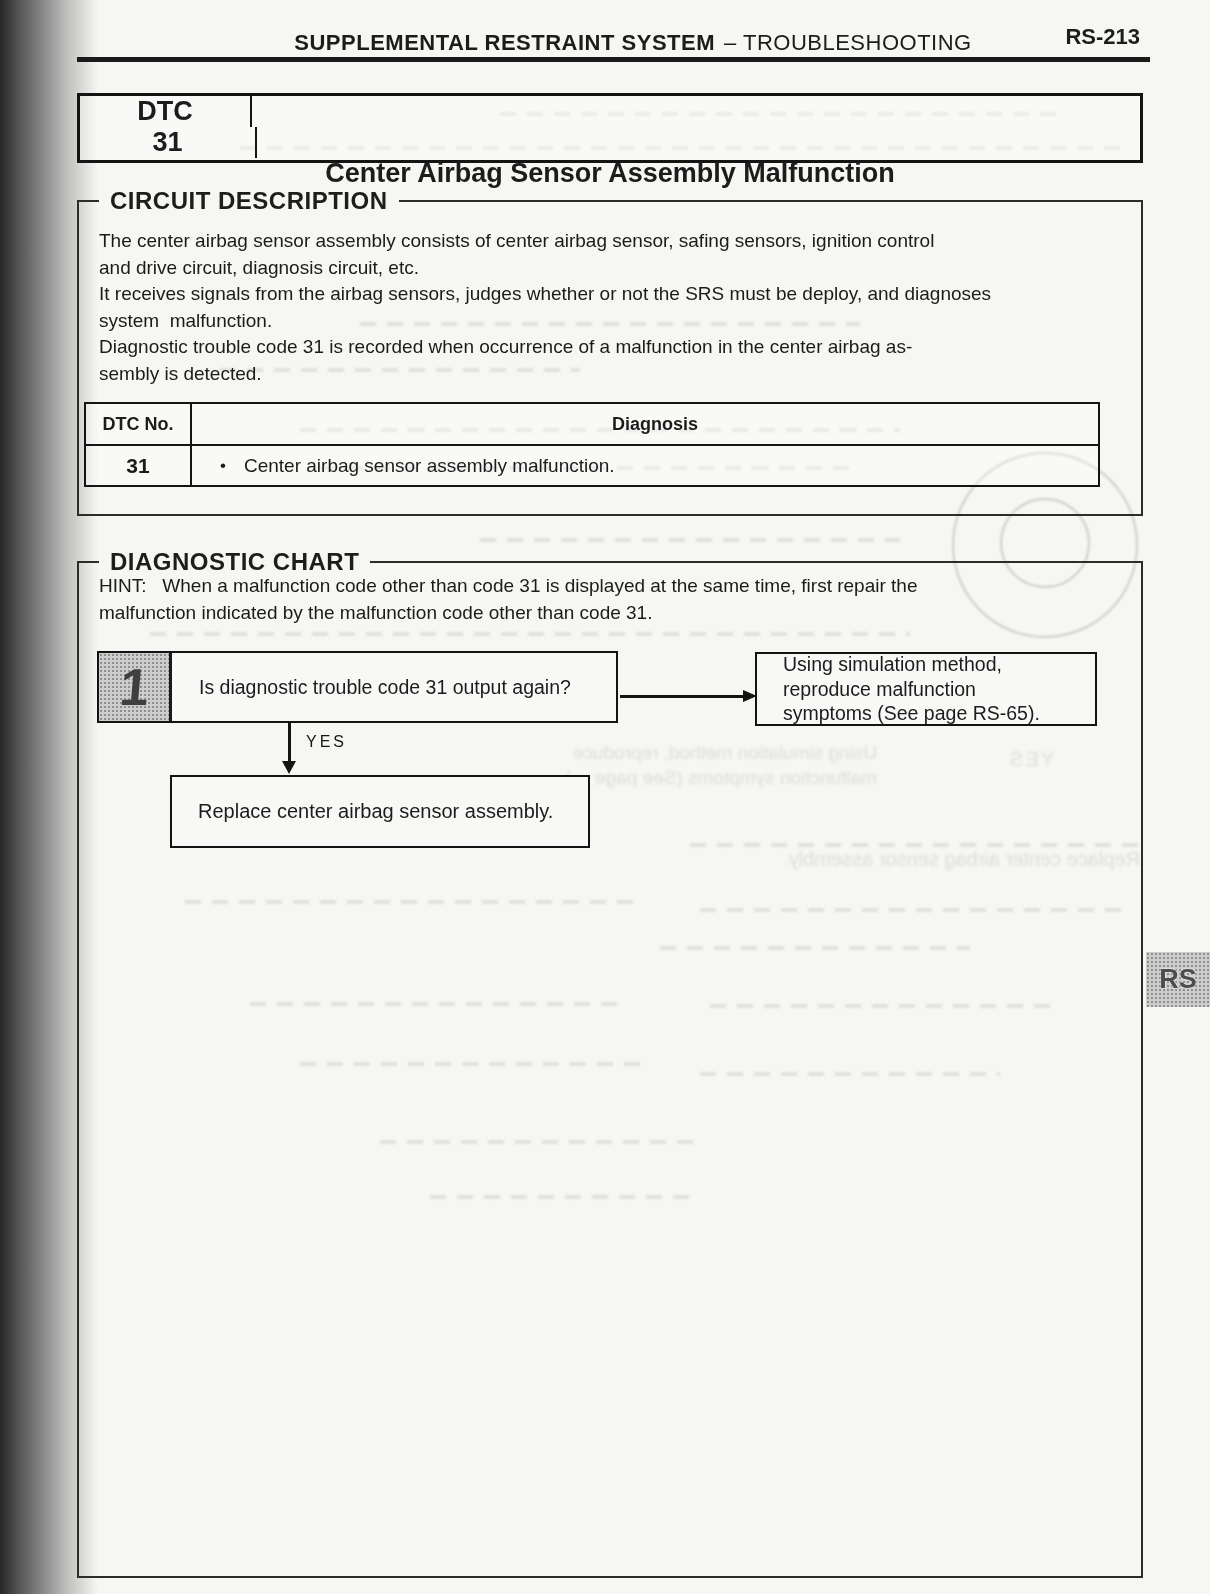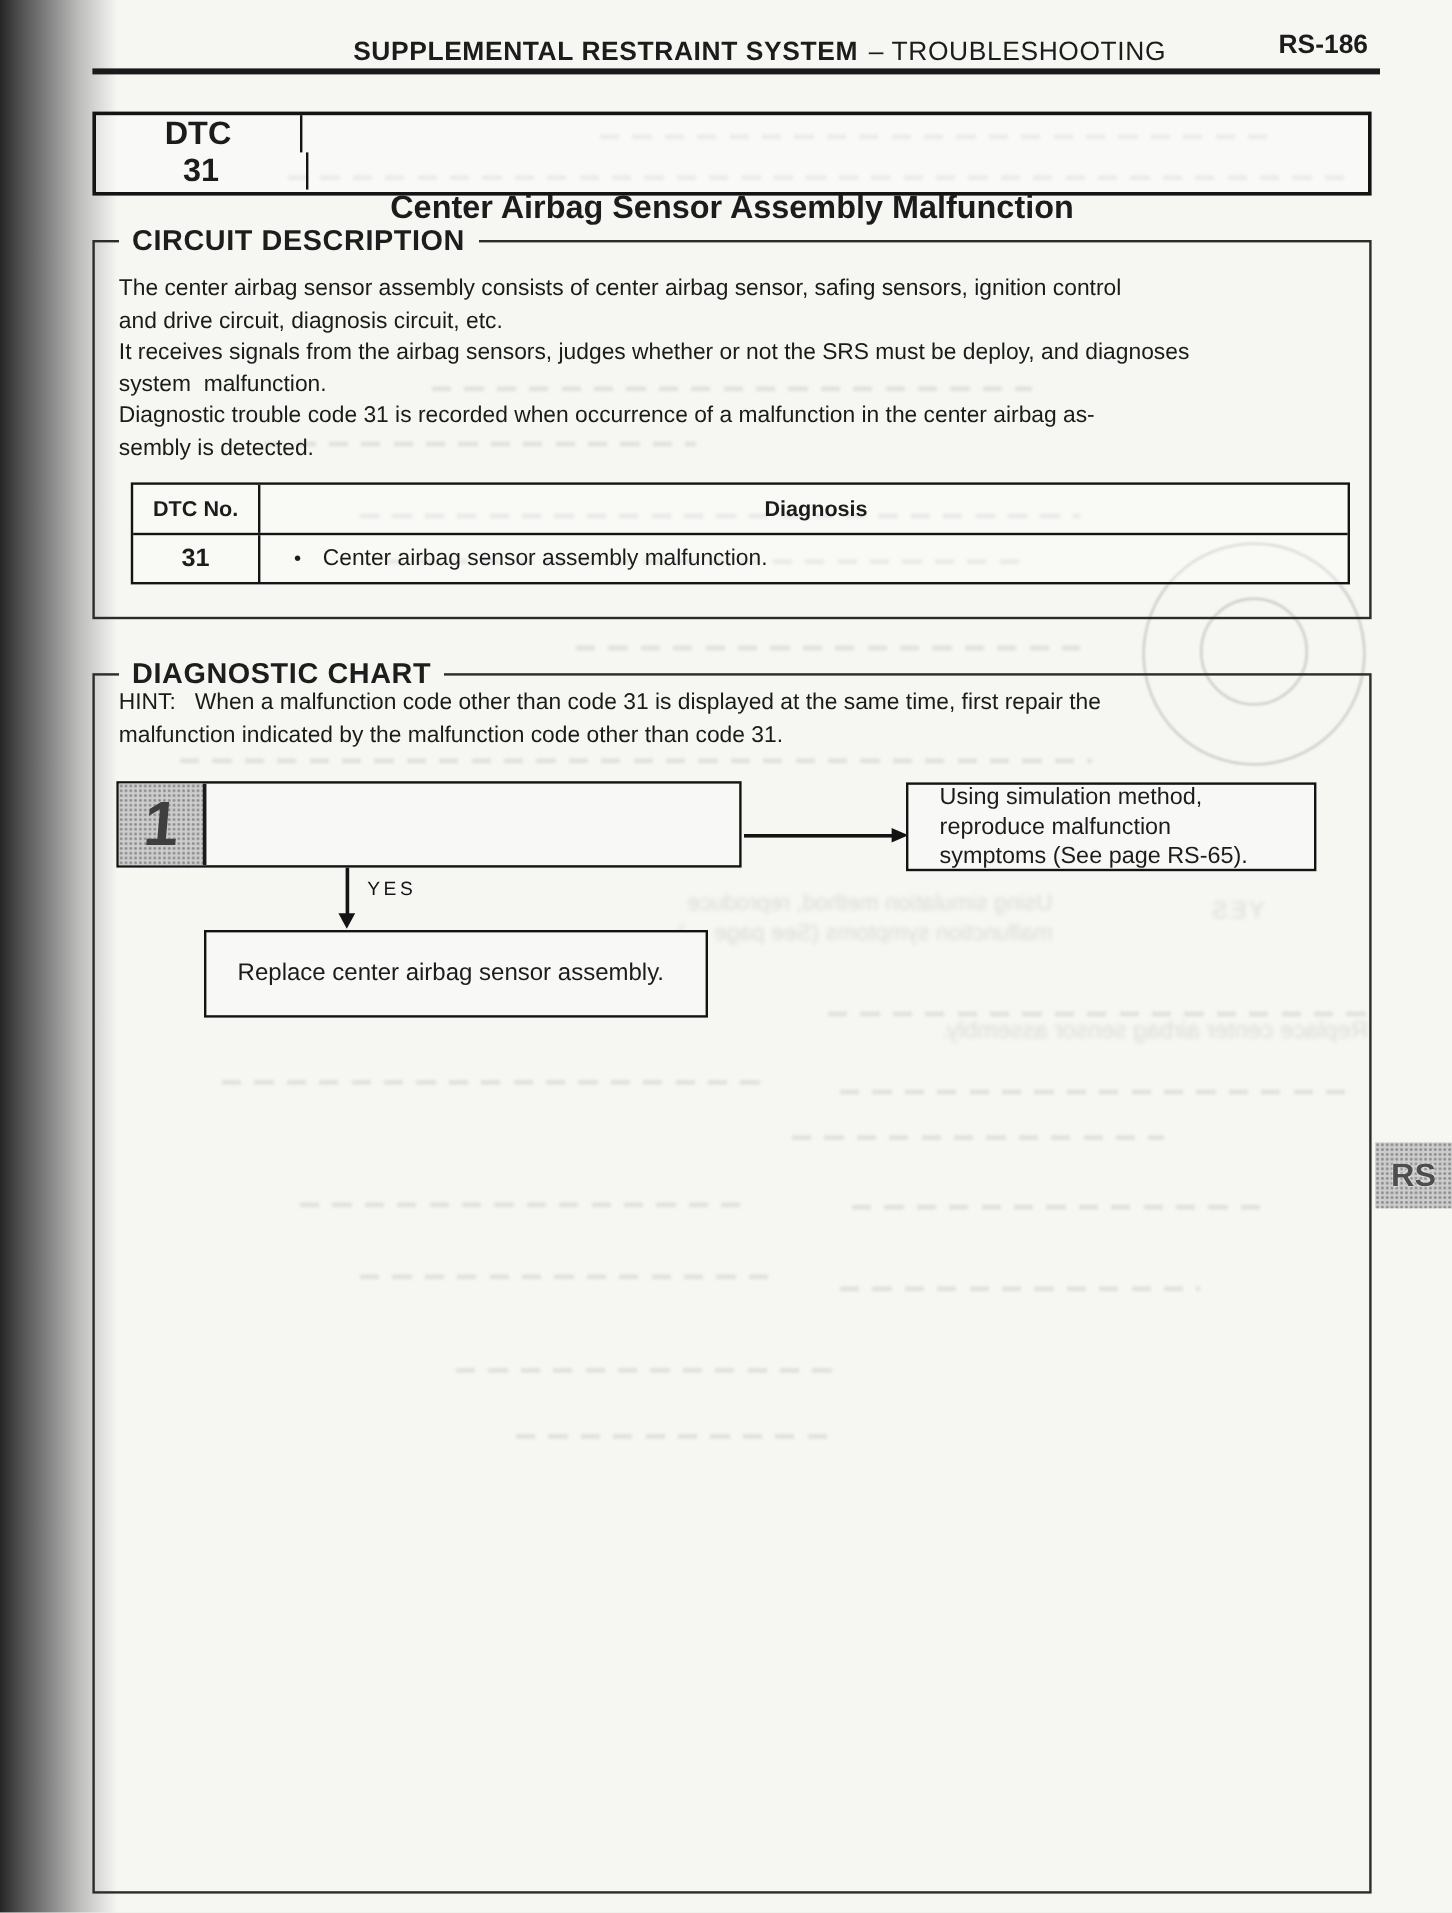--- a/index.html
+++ b/index.html
@@ -31,21 +31,21 @@
   fieldset.frame{position:absolute; margin:0; padding:0; border:2.5px solid #2c2c2c; box-sizing:border-box; background:transparent;}
   fieldset.frame legend{font-size:24px; font-weight:700; letter-spacing:.5px; color:#1d1d1d; padding:0 11px; margin-left:20px; white-space:nowrap;}
   .frame-circuit{left:77px; top:187px; width:1066px; height:329px;}
   .frame-chart{left:77px; top:548px; width:1066px; height:1030px;}
 
   .bodytext{position:absolute; white-space:pre-wrap; font-size:19px; line-height:26.5px; color:#1b1b1b;}
   .circuit-body{left:99px; top:228px; width:1032px;}
   .hint-body{left:99px; top:572px; width:1032px; line-height:27px;}
 
   
-  .dtct{position:absolute; left:109px; top:402px; width:1016px; border:2.5px solid #141414; box-sizing:border-box; background:rgba(255,255,255,.3);}
+  .dtct{position:absolute; left:84px; top:402px; width:1016px; border:2.5px solid #141414; box-sizing:border-box; background:rgba(255,255,255,.3);}
   .dtct .row{display:flex;}
   .dtct .r1{height:42px; border-bottom:2.5px solid #141414; box-sizing:border-box;}
   .dtct .r2{height:39px;}
   .dtct .cA{width:106px; border-right:2.5px solid #141414; box-sizing:border-box; display:flex; align-items:center; justify-content:center;}
   .dtct .cB{flex:1; display:flex; align-items:center;padding-left:20px;}
   .dtct .hd{font-weight:700; font-size:18px; justify-content:center;}
   .dtct .code{font-weight:700; font-size:21px;}
   .dtct .diag{font-size:19px; padding-left:28px;}
   .dtct .bullet{margin-right:18px; font-size:17px;}
 
@@ -116,21 +116,21 @@
       <div class="smudge" style="left: 710px; top: 1004px; width: 340px;"></div>
       <div class="smudge" style="left: 300px; top: 1062px; width: 350px;"></div>
       <div class="smudge" style="left: 700px; top: 1072px; width: 300px;"></div>
       <div class="smudge" style="left: 380px; top: 1140px; width: 320px;"></div>
       <div class="smudge" style="left: 430px; top: 1195px; width: 270px;"></div>
     </div>
 
   <div class="hdr-title">
     <span class="b">SUPPLEMENTAL RESTRAINT SYSTEM</span><span class="r">– TROUBLESHOOTING</span>
   </div>
-  <div class="page-code">RS-186</div>
+  <div class="page-code">RS-213</div>
   <div class="hdr-rule"></div>
 
   <div class="banner">
     <div class="cell c1">DTC</div>
     <div class="cell c2">31</div>
     <div class="cell c3">Center Airbag Sensor Assembly Malfunction</div>
   </div>
 
   <fieldset class="frame frame-circuit">
     <legend><span>CIRCUIT DESCRIPTION</span></legend>
@@ -159,20 +159,21 @@
   <fieldset class="frame frame-chart">
     <legend><span>DIAGNOSTIC CHART</span></legend>
   </fieldset>
   <div class="bodytext hint-body">HINT:   When a malfunction code other than code 31 is displayed at the same time, first repair the
 malfunction indicated by the malfunction code other than code 31.</div>
 
   <div class="step">
     <div class="step-num halftone">
       <span>1</span>
     </div>
+    <div class="step-q">Is diagnostic trouble code 31 output again?</div>
   </div>
 
   <div class="flow-line-h"></div>
   <div class="arrow-right"></div>
   <div class="lbl lbl-no">NO</div>
   <div class="action no-box">Using simulation method,
 reproduce malfunction
 symptoms (See page RS-65).</div>
 
   <div class="flow-line-v"></div>

